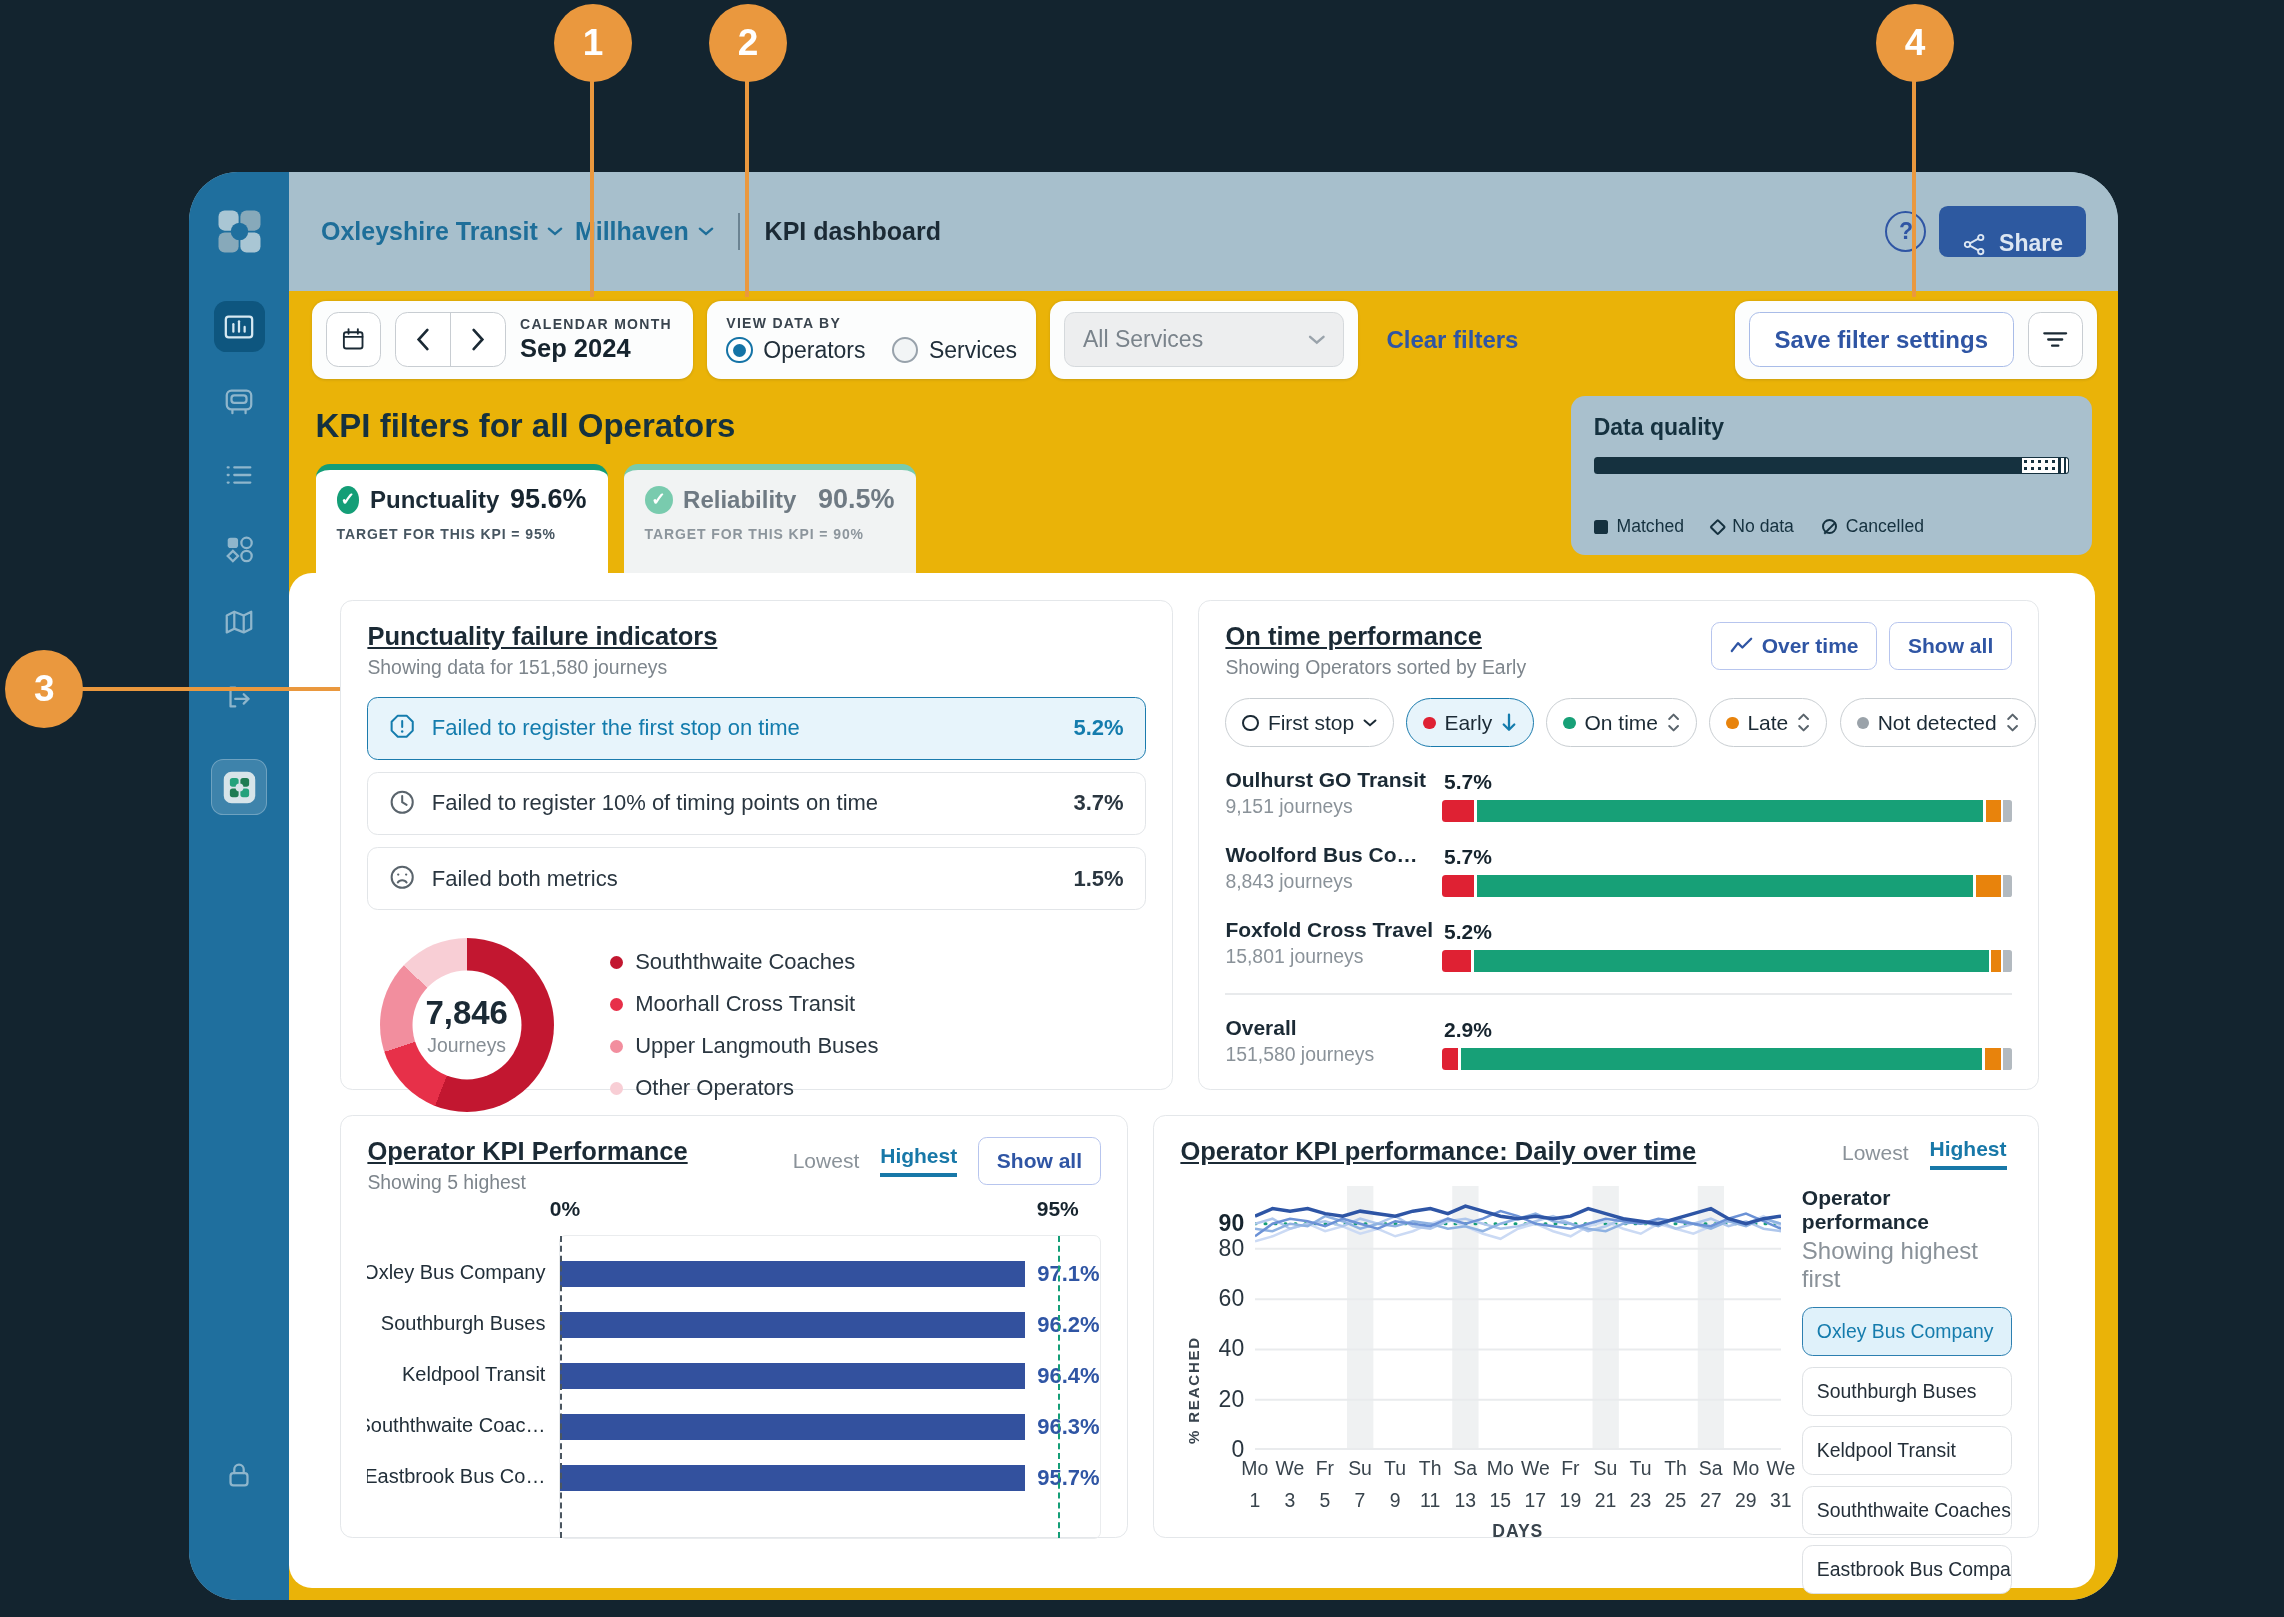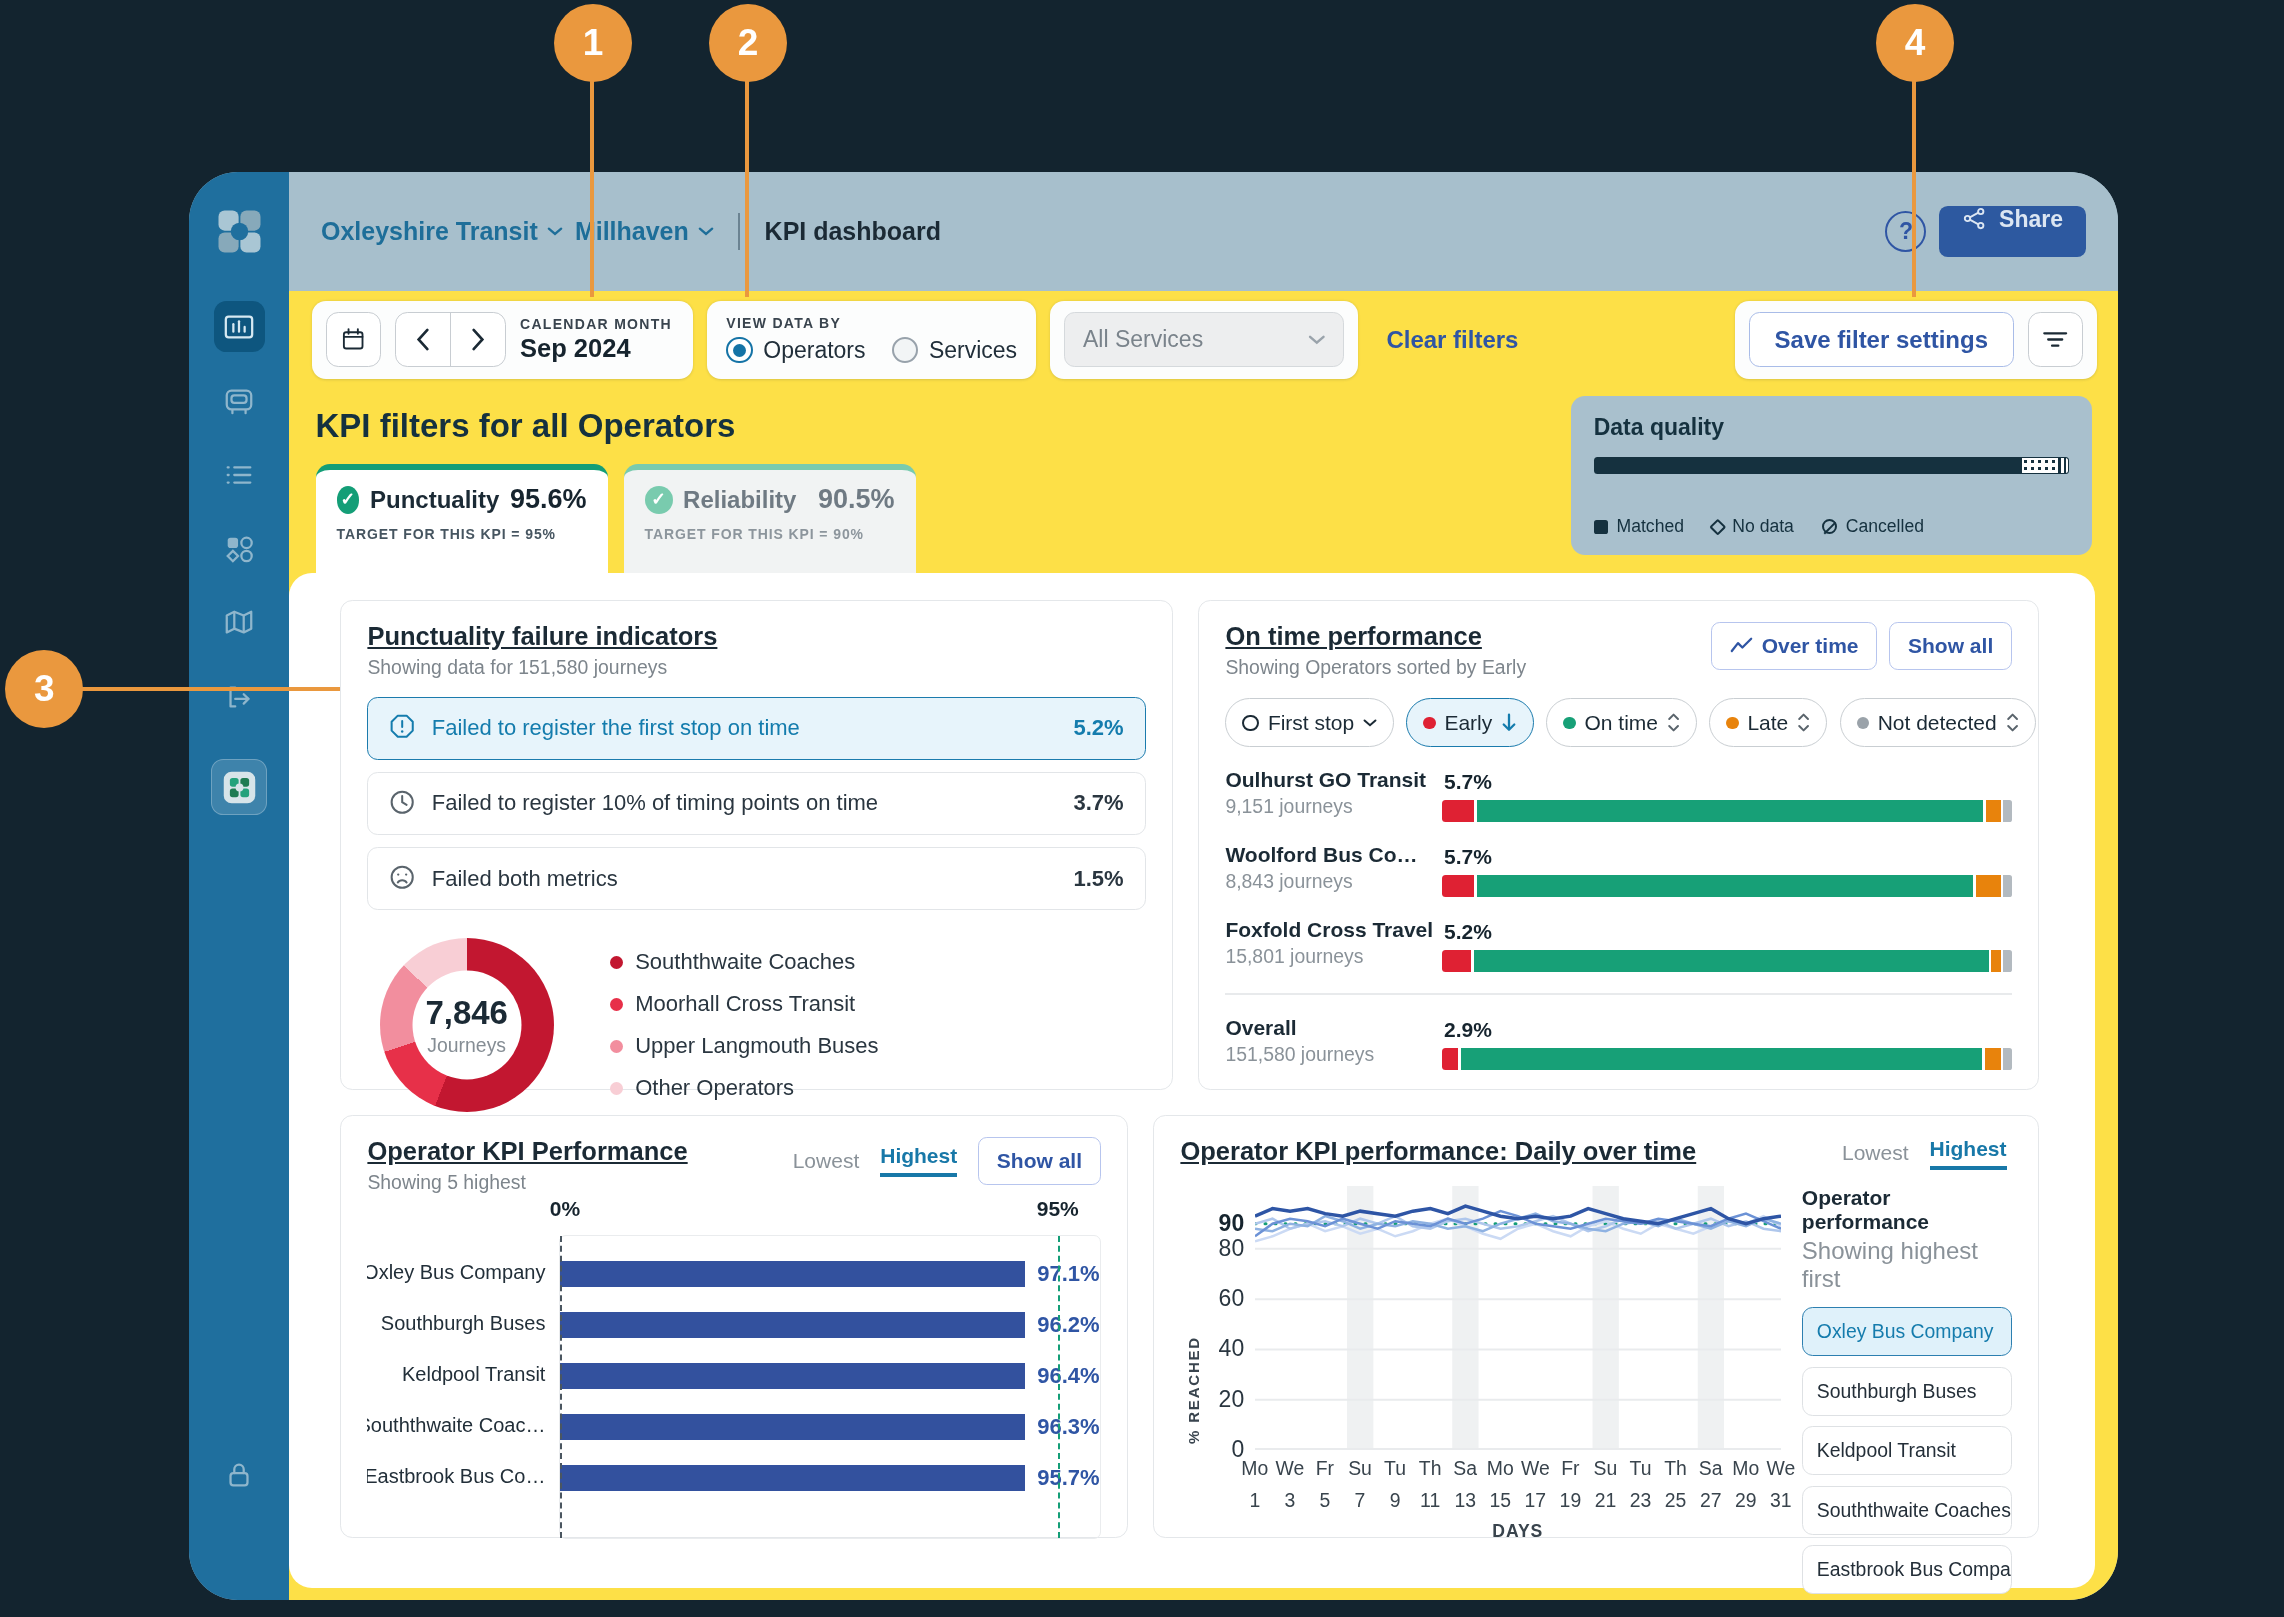--- a/index.html
+++ b/index.html
@@ -26,24 +26,24 @@
   
   .main { flex:1; display:flex; flex-direction:column; min-width:0; }
   .topbar { height:119px; background:#A7BFCC; display:flex; align-items:center; padding:0 32px; gap:12.3px; flex:none; }
   .crumb { font-size:25px; font-weight:600; color:#1E6E99; display:flex; align-items:center; gap:8.8px; cursor:pointer; }
   .crumb-sep { width:1.8px; height:37px; background:#3A5263; opacity:.55; margin:0 12.3px; }
   .page-title { font-size:25px; font-weight:600; color:#1B2A35; }
   .top-spacer { flex:1; }
   .help-circle { width:41px; height:41px; border-radius:50%; border:2.6px solid #2F55A4; color:#2F55A4;
                  font-size:23px; font-weight:700; display:flex; align-items:center; justify-content:center; }
   .share-btn { height:51px; padding:0 23px; border-radius:8.8px; background:#2D59A0; color:#DCE6F2;
-               font-size:23px; font-weight:600; display:flex; align-items:flex-start; gap:12.3px; }
-
-  
-  .content { flex:1; background:#fde047; padding:7px 21px 0 23px; display:flex; flex-direction:column; min-height:0; }
+               font-size:23px; font-weight:600; display:flex; align-items:flex-end; gap:12.3px; }
+
+  
+  .content { flex:1; background:#eab308; padding:7px 21px 0 23px; display:flex; flex-direction:column; min-height:0; }
 
   
   .filter-row { display:flex; align-items:stretch; gap:14px; height:78px; margin-top:2.6px; flex:none; }
   .fgroup { background:#FCFDFD; border-radius:14px; display:flex; align-items:center; gap:14px; padding:0 14px;
             box-shadow:0 0.9px 2.6px rgba(20,40,55,0.15); }
   .btn-square { width:55px; height:55px; border-radius:12.3px; border:1.8px solid #C8CDD2; background:#fff;
                 display:flex; align-items:center; justify-content:center; }
   .prevnext { width:111px; height:55px; border:1.8px solid #C8CDD2; border-radius:12.3px; display:flex; overflow:hidden; background:#fff; }
   .pn-half { flex:1; display:flex; align-items:center; justify-content:center; }
   .pn-div { width:1.8px; background:#C8CDD2; }

